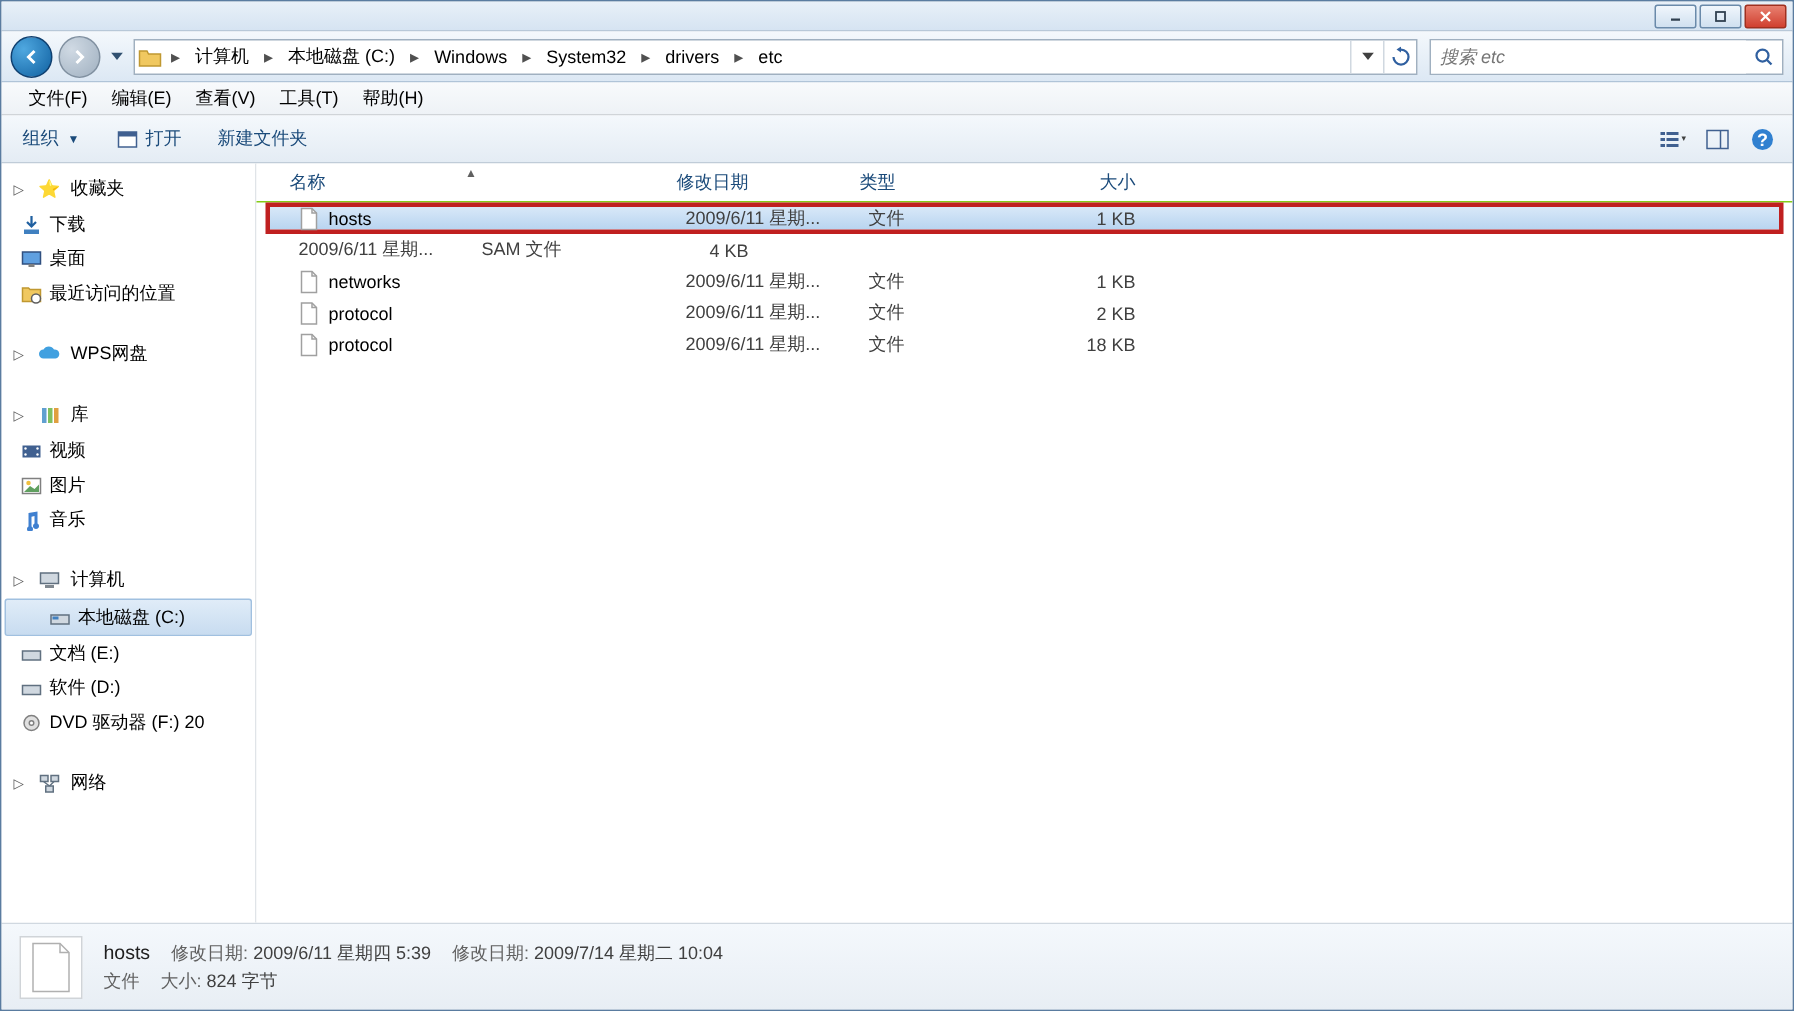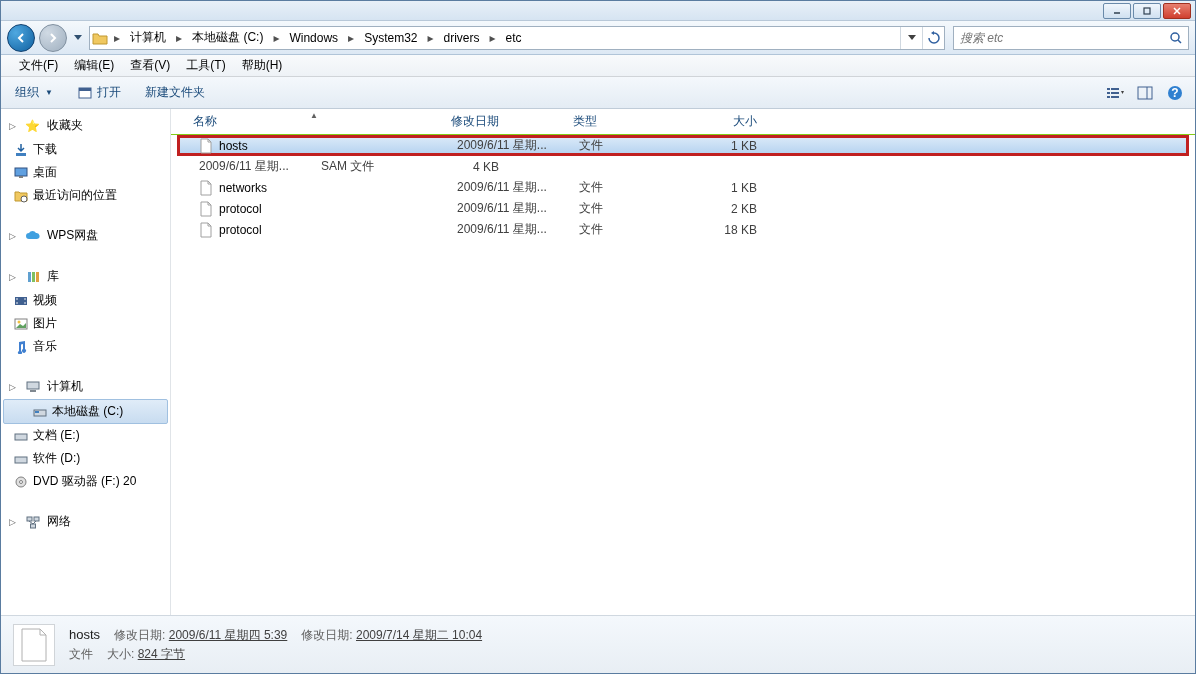--- a/index.html
+++ b/index.html
@@ -72,21 +72,21 @@
 .cell.size { width: 74px; text-align: right; color: #404040; }
 .file-ico { width: 16px; height: 16px; display: inline-flex; }
 
 
 .details { height: 58px; background: linear-gradient(to bottom, #f4f8fc, #e8eef4); border-top: 1px solid #d0d8e0; display: flex; align-items: center; padding: 6px 12px; gap: 14px; }
 .det-ico { width: 42px; height: 42px; background: #fff; border: 1px solid #d0d4d8; display: flex; align-items: center; justify-content: center; }
 .det-text { }
 .det-row1 { display: flex; gap: 14px; align-items: baseline; }
 .det-name { font-size: 13px; color: #202020; }
 .det-meta { color: #606060; }
-.det-val { color: #404040; text-decoration: underline; }
+.det-val { color: #404040; }
 .det-row2 { display: flex; gap: 14px; margin-top: 2px; }
 
 
 .folder-svg { fill: #f0c860; stroke: #c09830; }
 </style>
 </head>
 <body>
 
 <div class="titlebar">
   <div class="win-btn">

